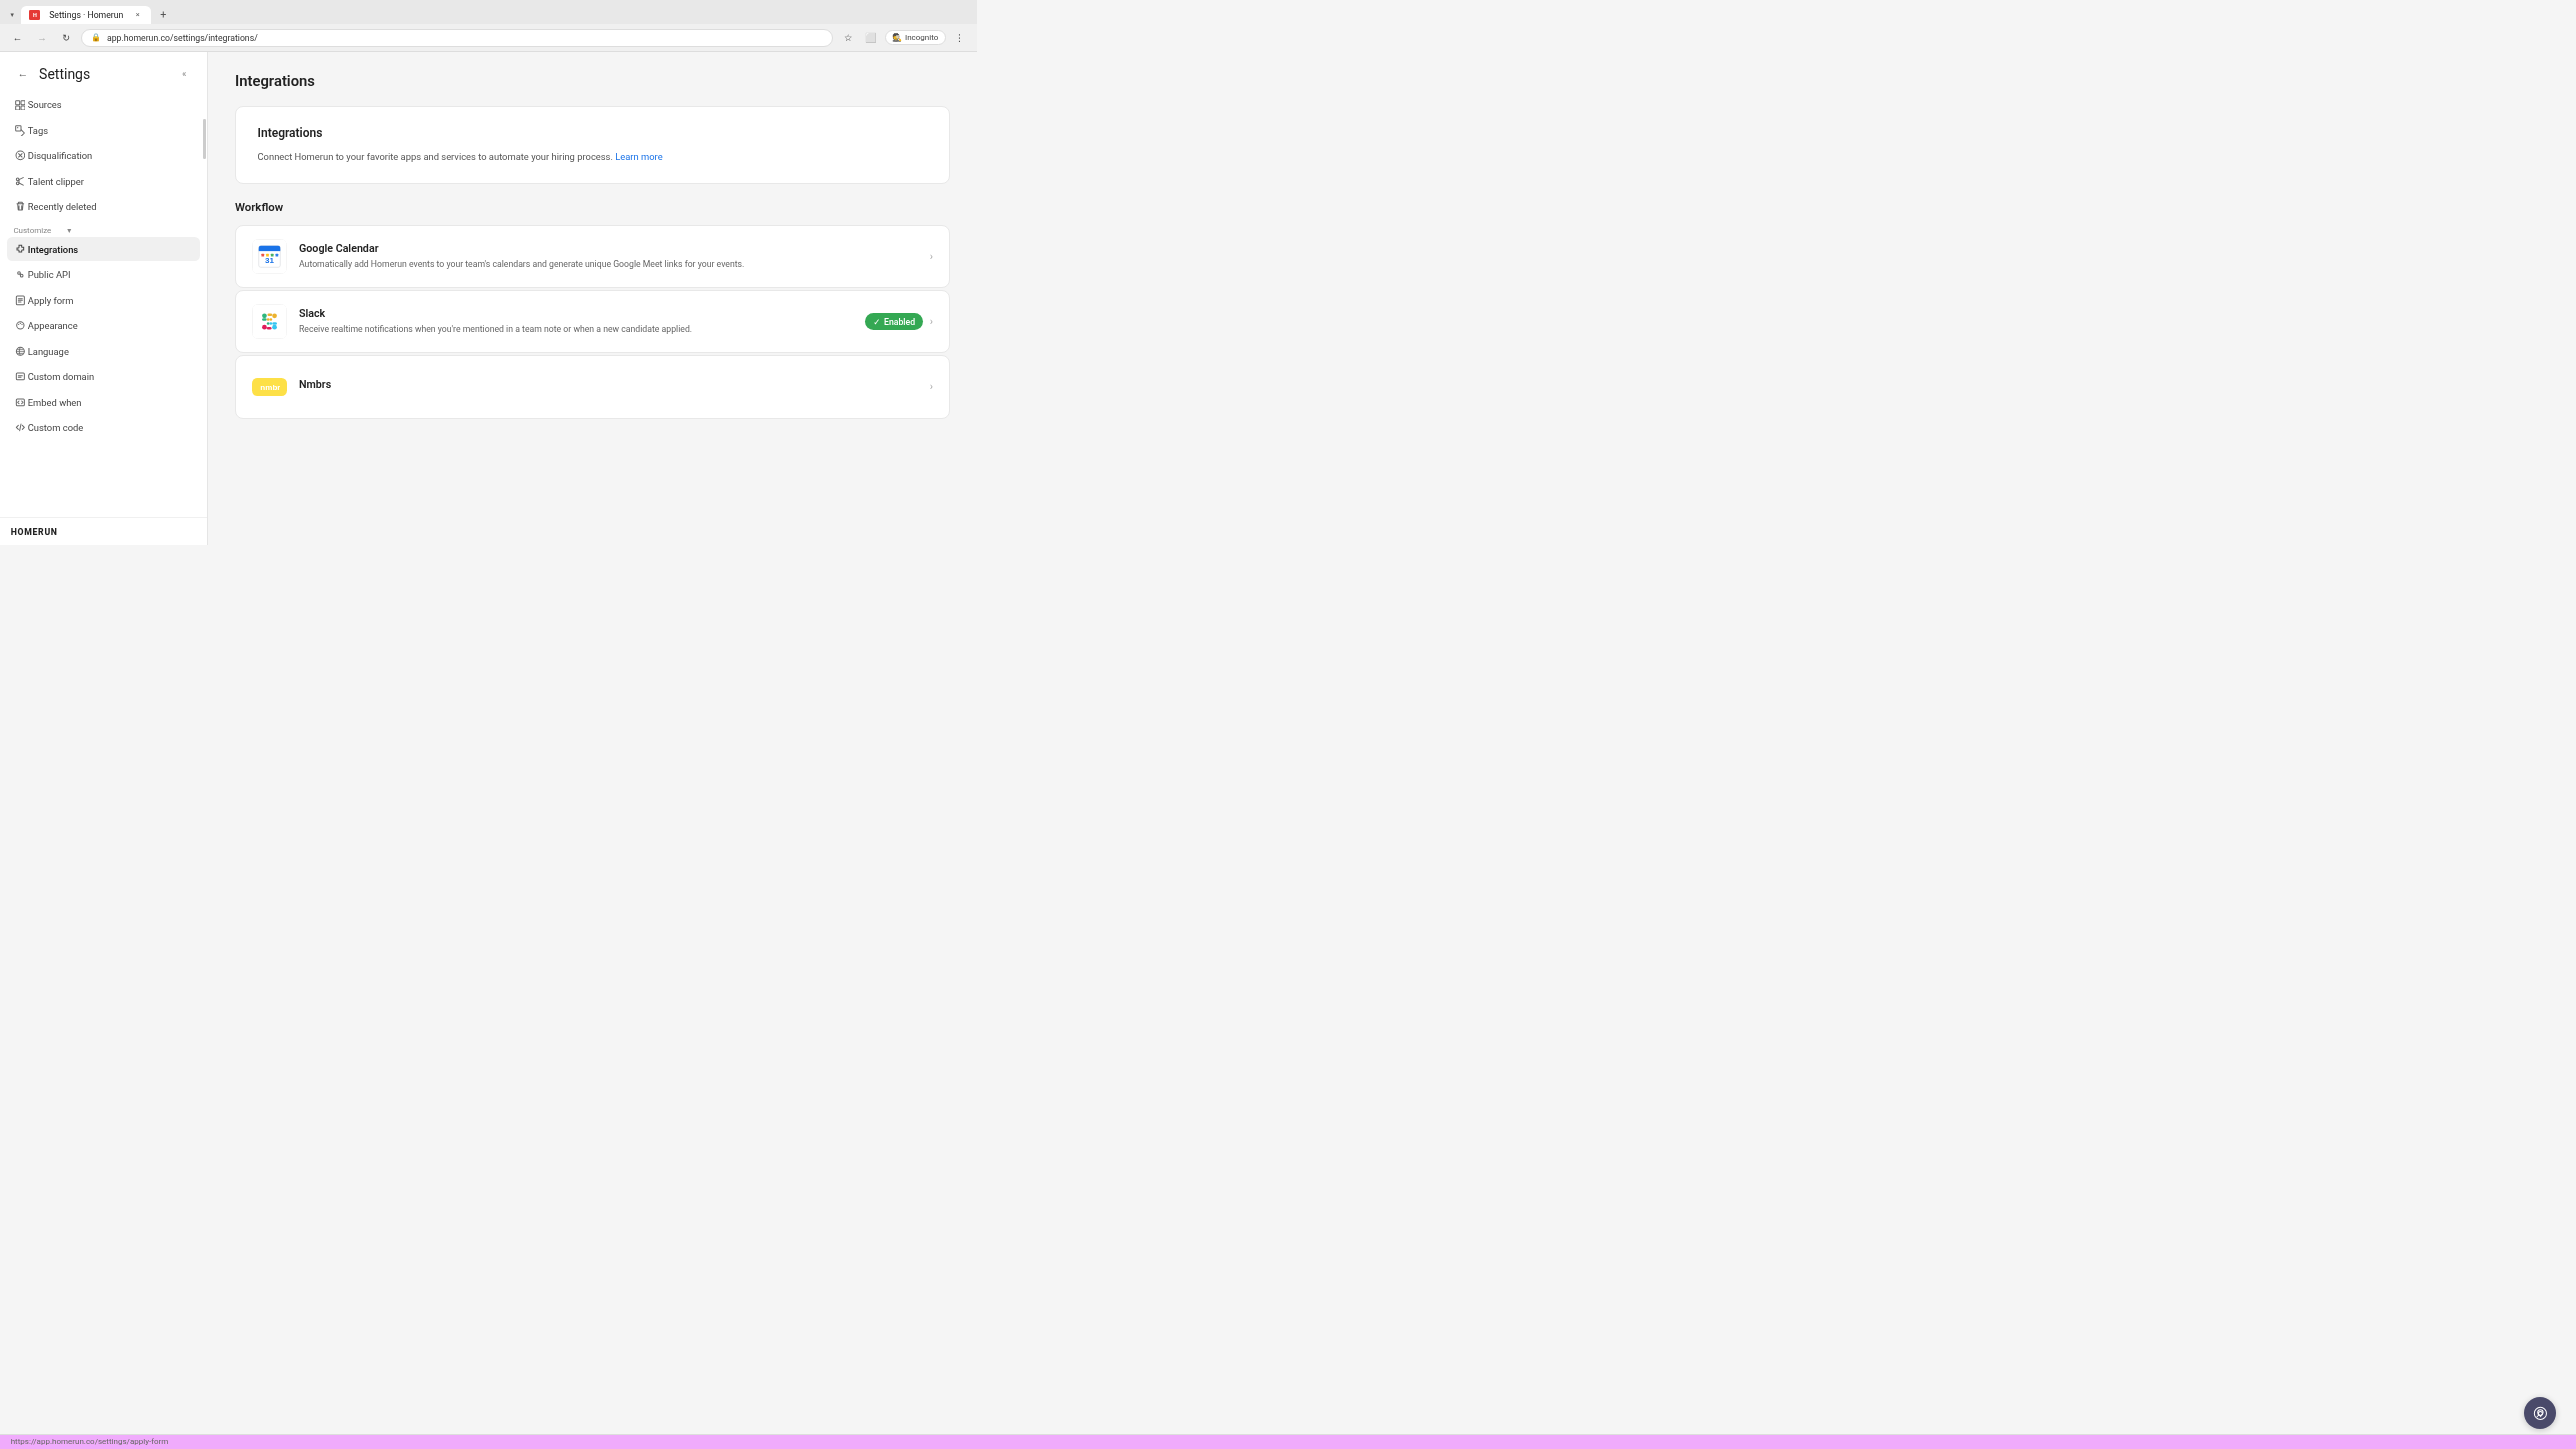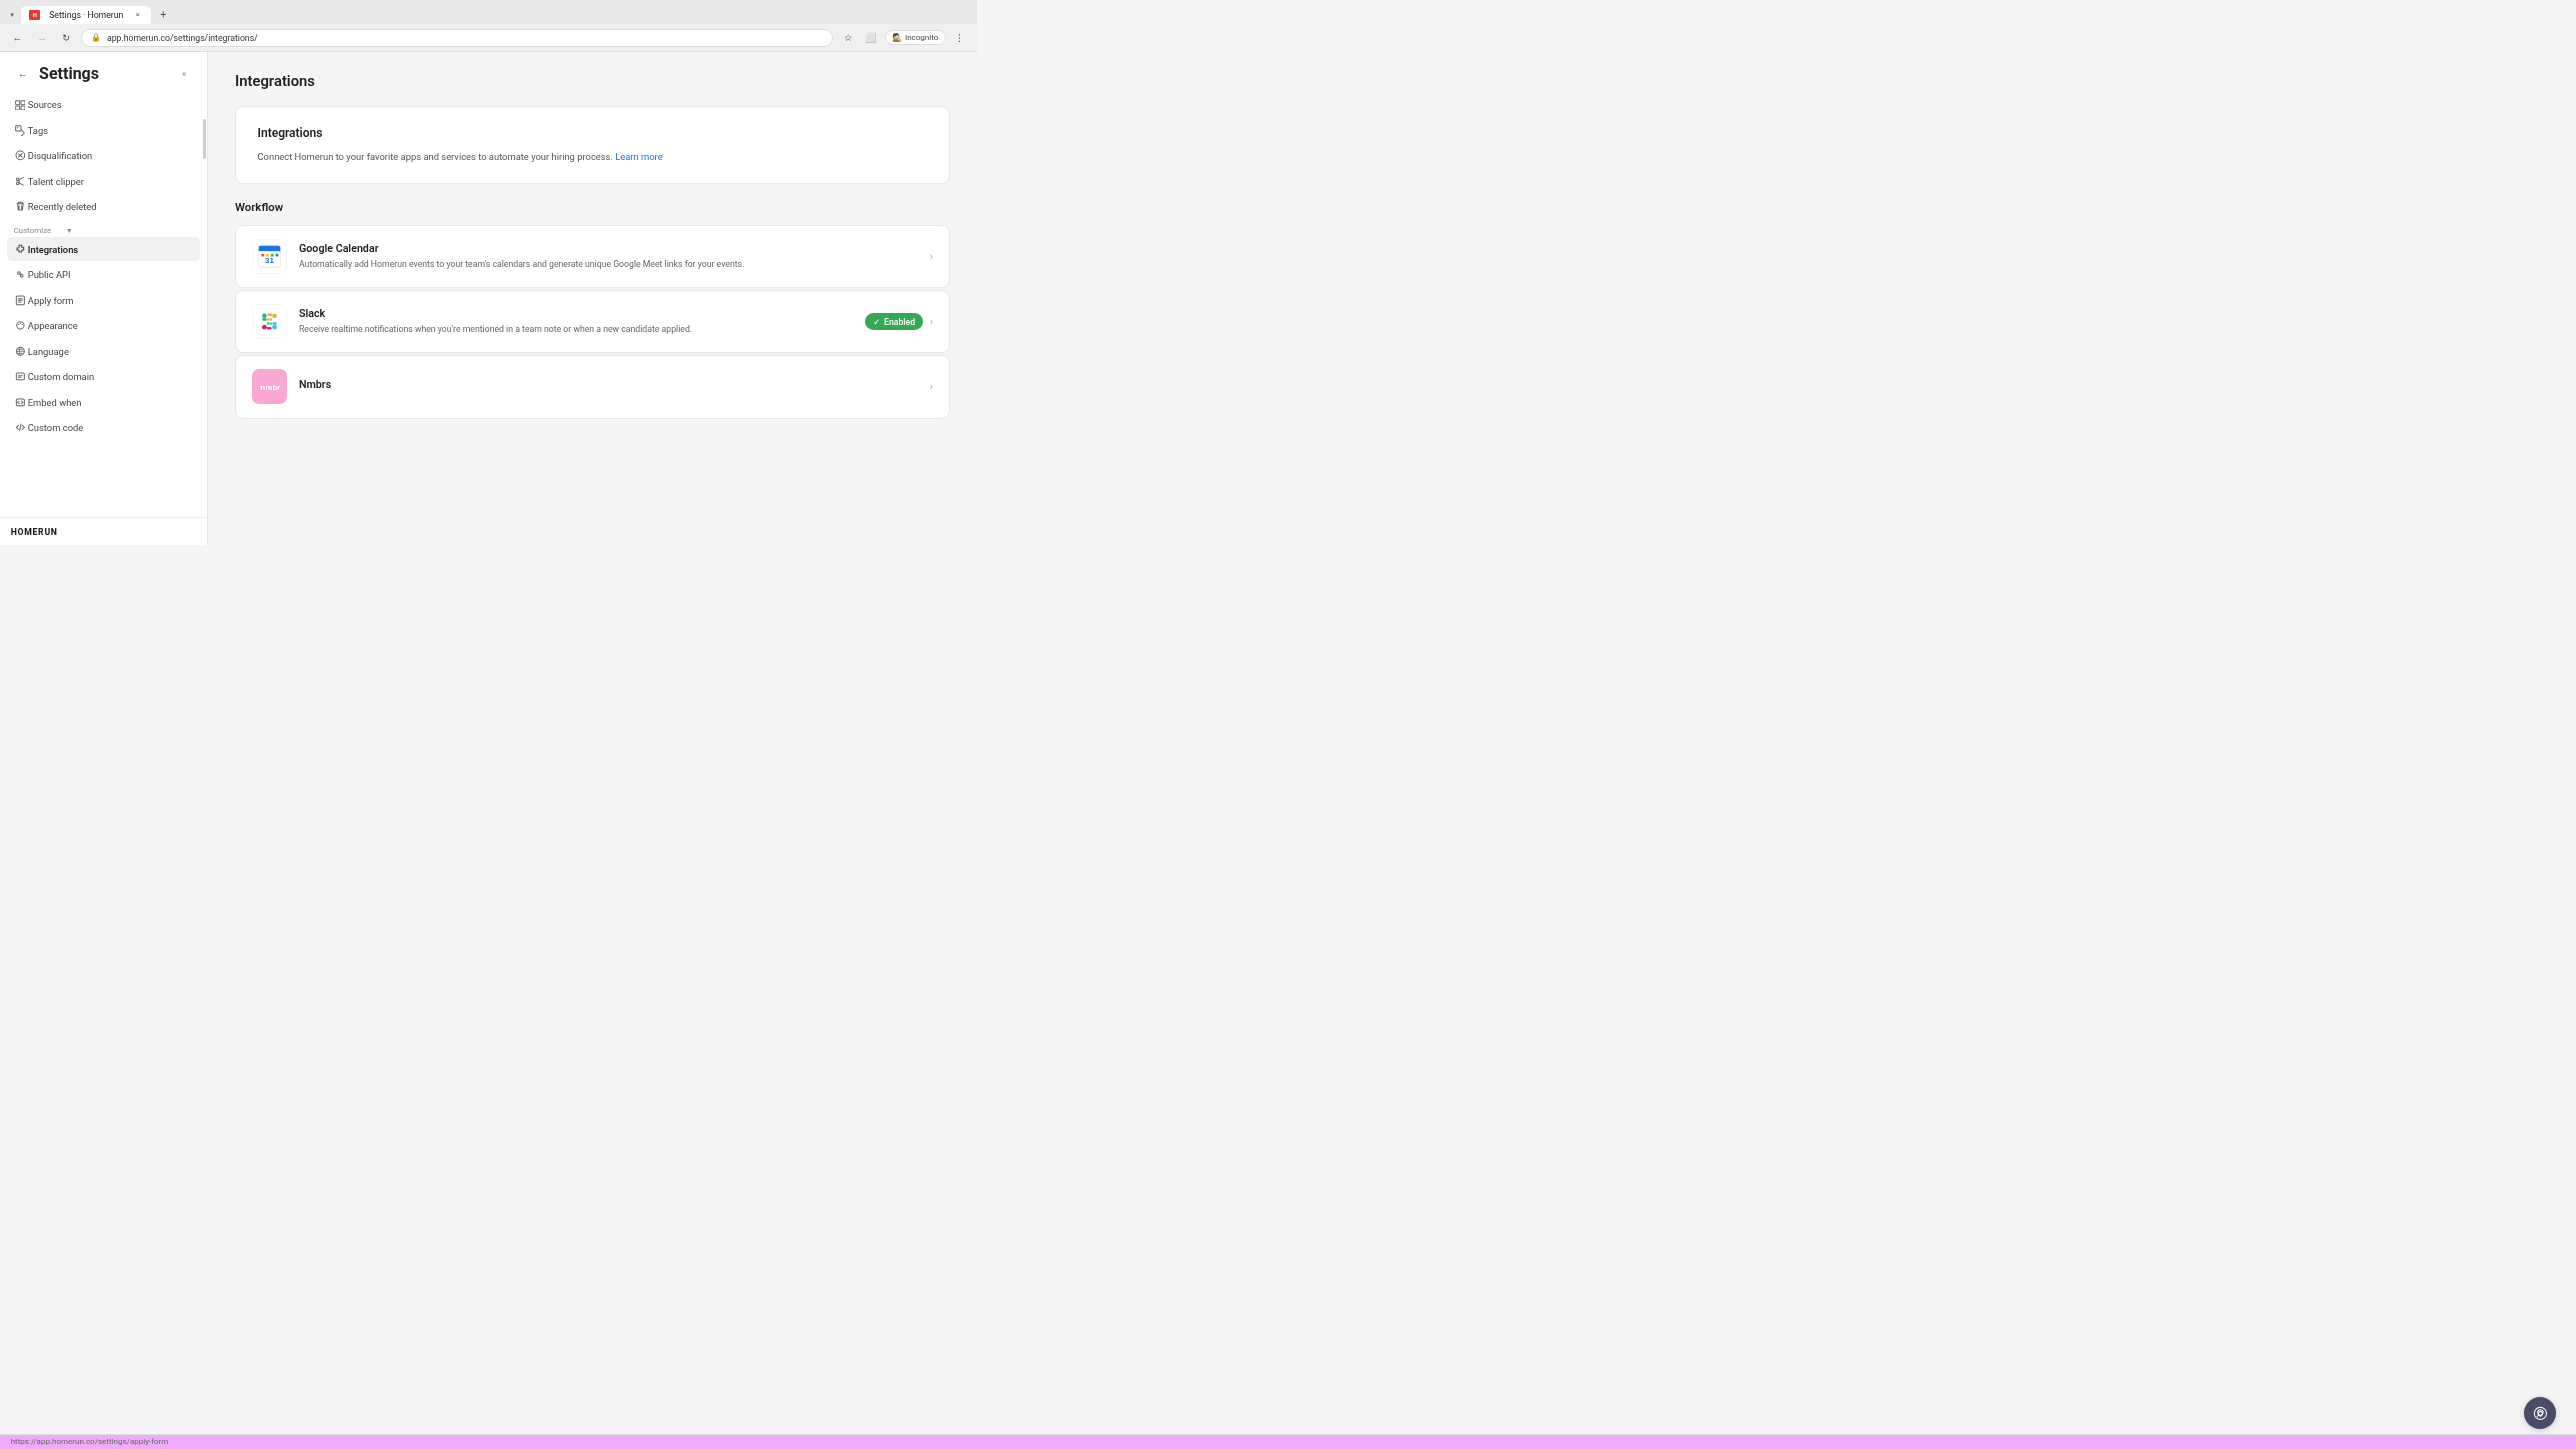--- a/index.html
+++ b/index.html
@@ -154,22 +154,22 @@
       gap: 6.7px;
     }
     .back-btn {
       width: 19px; height: 19px;
       display: flex; align-items: center; justify-content: center;
       cursor: pointer;
       color: #555;
       font-size: 10.7px;
     }
     .sidebar-title {
-      font-size: 16px;
-      font-weight: 700;
+      font-size: 14px;
+      font-weight: 400;
       color: #222;
     }
     .sidebar-collapse-btn {
       width: 19px; height: 19px;
       display: flex; align-items: center; justify-content: center;
       cursor: pointer;
       color: #888;
       font-size: 9.4px;
     }
     .sidebar-nav {
@@ -328,23 +328,23 @@
       align-items: center;
       gap: 3.4px;
     }
     .chevron-right {
       color: #aaa;
       font-size: 10.7px;
     }
 
     
     .nmbrs-icon {
-      width: 35px; height: 35px;
+      width: 35px; height: 18px;
       border-radius: 5.4px;
-      background: #f9a8d4;
+      background: #fde047;
       display: flex; align-items: center; justify-content: center;
     }
 
     
     .status-bar {
       position: fixed;
       bottom: 0;
       left: 0;
       background: #f0abfc;
       border-top: 0.7px solid #ddd;

